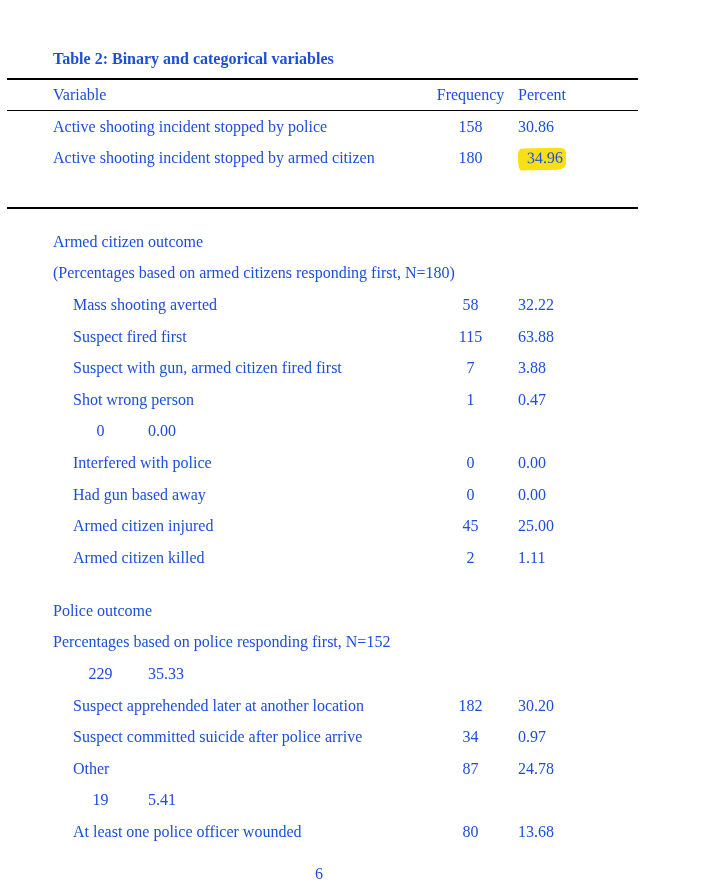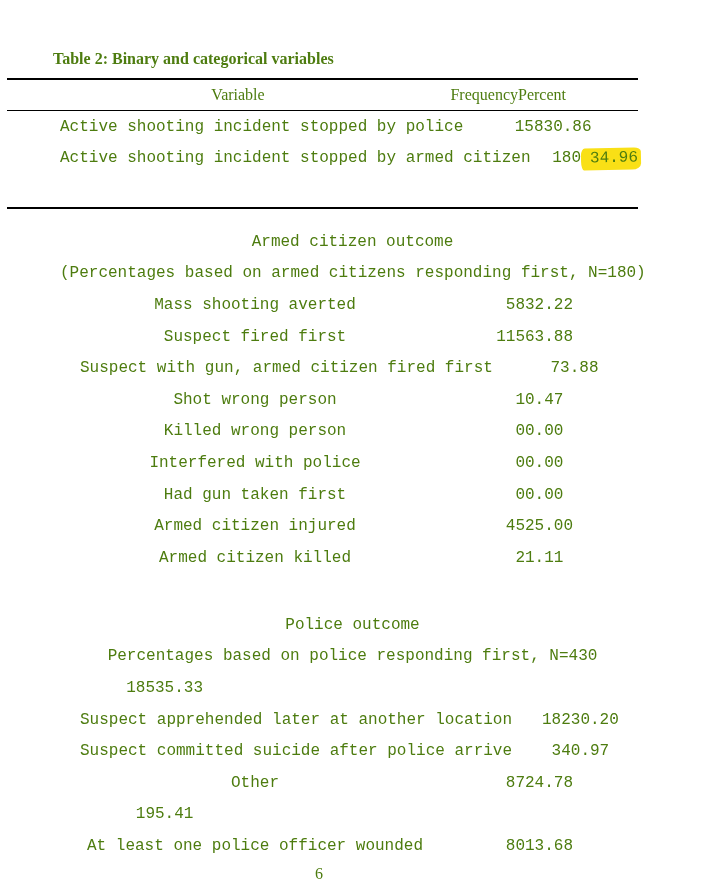--- a/index.html
+++ b/index.html
@@ -2,46 +2,46 @@
 <html><head>
 <meta charset="utf-8">
 <style>
   html,body { margin:0; padding:0; background:#fff; }
   .page {
     position:relative;
     width:710px; height:894px;
     background:#ffffff;
     font-family:"Liberation Serif","DejaVu Serif",serif;
     font-size:16px;
-    color:#4d7c0f;
+    color:#1d4ed8;
     overflow:hidden;
   }
   .title {
     position:absolute; left:53px; top:48px;
     font-weight:bold; line-height:22px; white-space:nowrap;
   }
   .rule {
     position:absolute; left:7px; width:631px; height:1.7px;
     background:#000;
   }
   .rule1 { top:78px; height:2px; }
   .rule2 { top:109.5px; }
   .rule3 { top:207px; }
   .hdr-row {
     position:absolute; left:53px; width:585px; top:79px; height:31px;
     display:flex; align-items:center;
   }
-  .block { position:absolute; left:60px; width:585px;font-family:Liberation Mono, monospace; }
+  .block { position:absolute; left:53px; width:585px; }
   .t1   { top:111px; }
   .sec1 { top:226px; }
-  .sec2 { top:595px;margin-top:14px; }
+  .sec2 { top:595px; }
   .row { display:flex; align-items:center; height:31.6px; }
-  .label { flex:1; white-space:nowrap;text-align:center; }
+  .label { flex:1; white-space:nowrap; }
   .indent .label { padding-left:20px; }
-  .freq { width:95px; text-align:right; }
+  .freq { width:95px; text-align:center; }
   .pct  { width:120px; }
   .highlight {
     display:inline-block;
     padding:1px 3px 3px 9px;
     margin:-2px -3px -3px 0;
     border-radius:4px 7px 9px 3px / 7px 4px 6px 9px;
     transform:rotate(-1.2deg);
   }
   .pageno {
     position:absolute; left:0; top:858px; width:638px; height:31px;
@@ -101,55 +101,54 @@
       <span class="label">Suspect with gun, armed citizen fired first</span>
       <span class="freq">7</span>
       <span class="pct">3.88</span>
     </div>
     <div class="row indent">
       <span class="label">Shot wrong person</span>
       <span class="freq">1</span>
       <span class="pct">0.47</span>
     </div>
     <div class="row indent">
-      <span class="label">Killed wrong person</span>
       <span class="freq">0</span>
       <span class="pct">0.00</span>
     </div>
     <div class="row indent">
       <span class="label">Interfered with police</span>
       <span class="freq">0</span>
       <span class="pct">0.00</span>
     </div>
     <div class="row indent">
-      <span class="label">Had gun taken first</span>
+      <span class="label">Had gun based away</span>
       <span class="freq">0</span>
       <span class="pct">0.00</span>
     </div>
     <div class="row indent">
       <span class="label">Armed citizen injured</span>
       <span class="freq">45</span>
       <span class="pct">25.00</span>
     </div>
     <div class="row indent">
       <span class="label">Armed citizen killed</span>
       <span class="freq">2</span>
       <span class="pct">1.11</span>
     </div>
   </div>
 
   <div class="block sec2">
     <div class="row">
       <span class="label">Police outcome</span>
     </div>
     <div class="row">
-      <span class="label">Percentages based on police responding first, N=430</span>
+      <span class="label">Percentages based on police responding first, N=152</span>
     </div>
     <div class="row indent">
-      <span class="freq">185</span>
+      <span class="freq">229</span>
       <span class="pct">35.33</span>
     </div>
     <div class="row indent">
       <span class="label">Suspect apprehended later at another location</span>
       <span class="freq">182</span>
       <span class="pct">30.20</span>
     </div>
     <div class="row indent">
       <span class="label">Suspect committed suicide after police arrive</span>
       <span class="freq">34</span>

